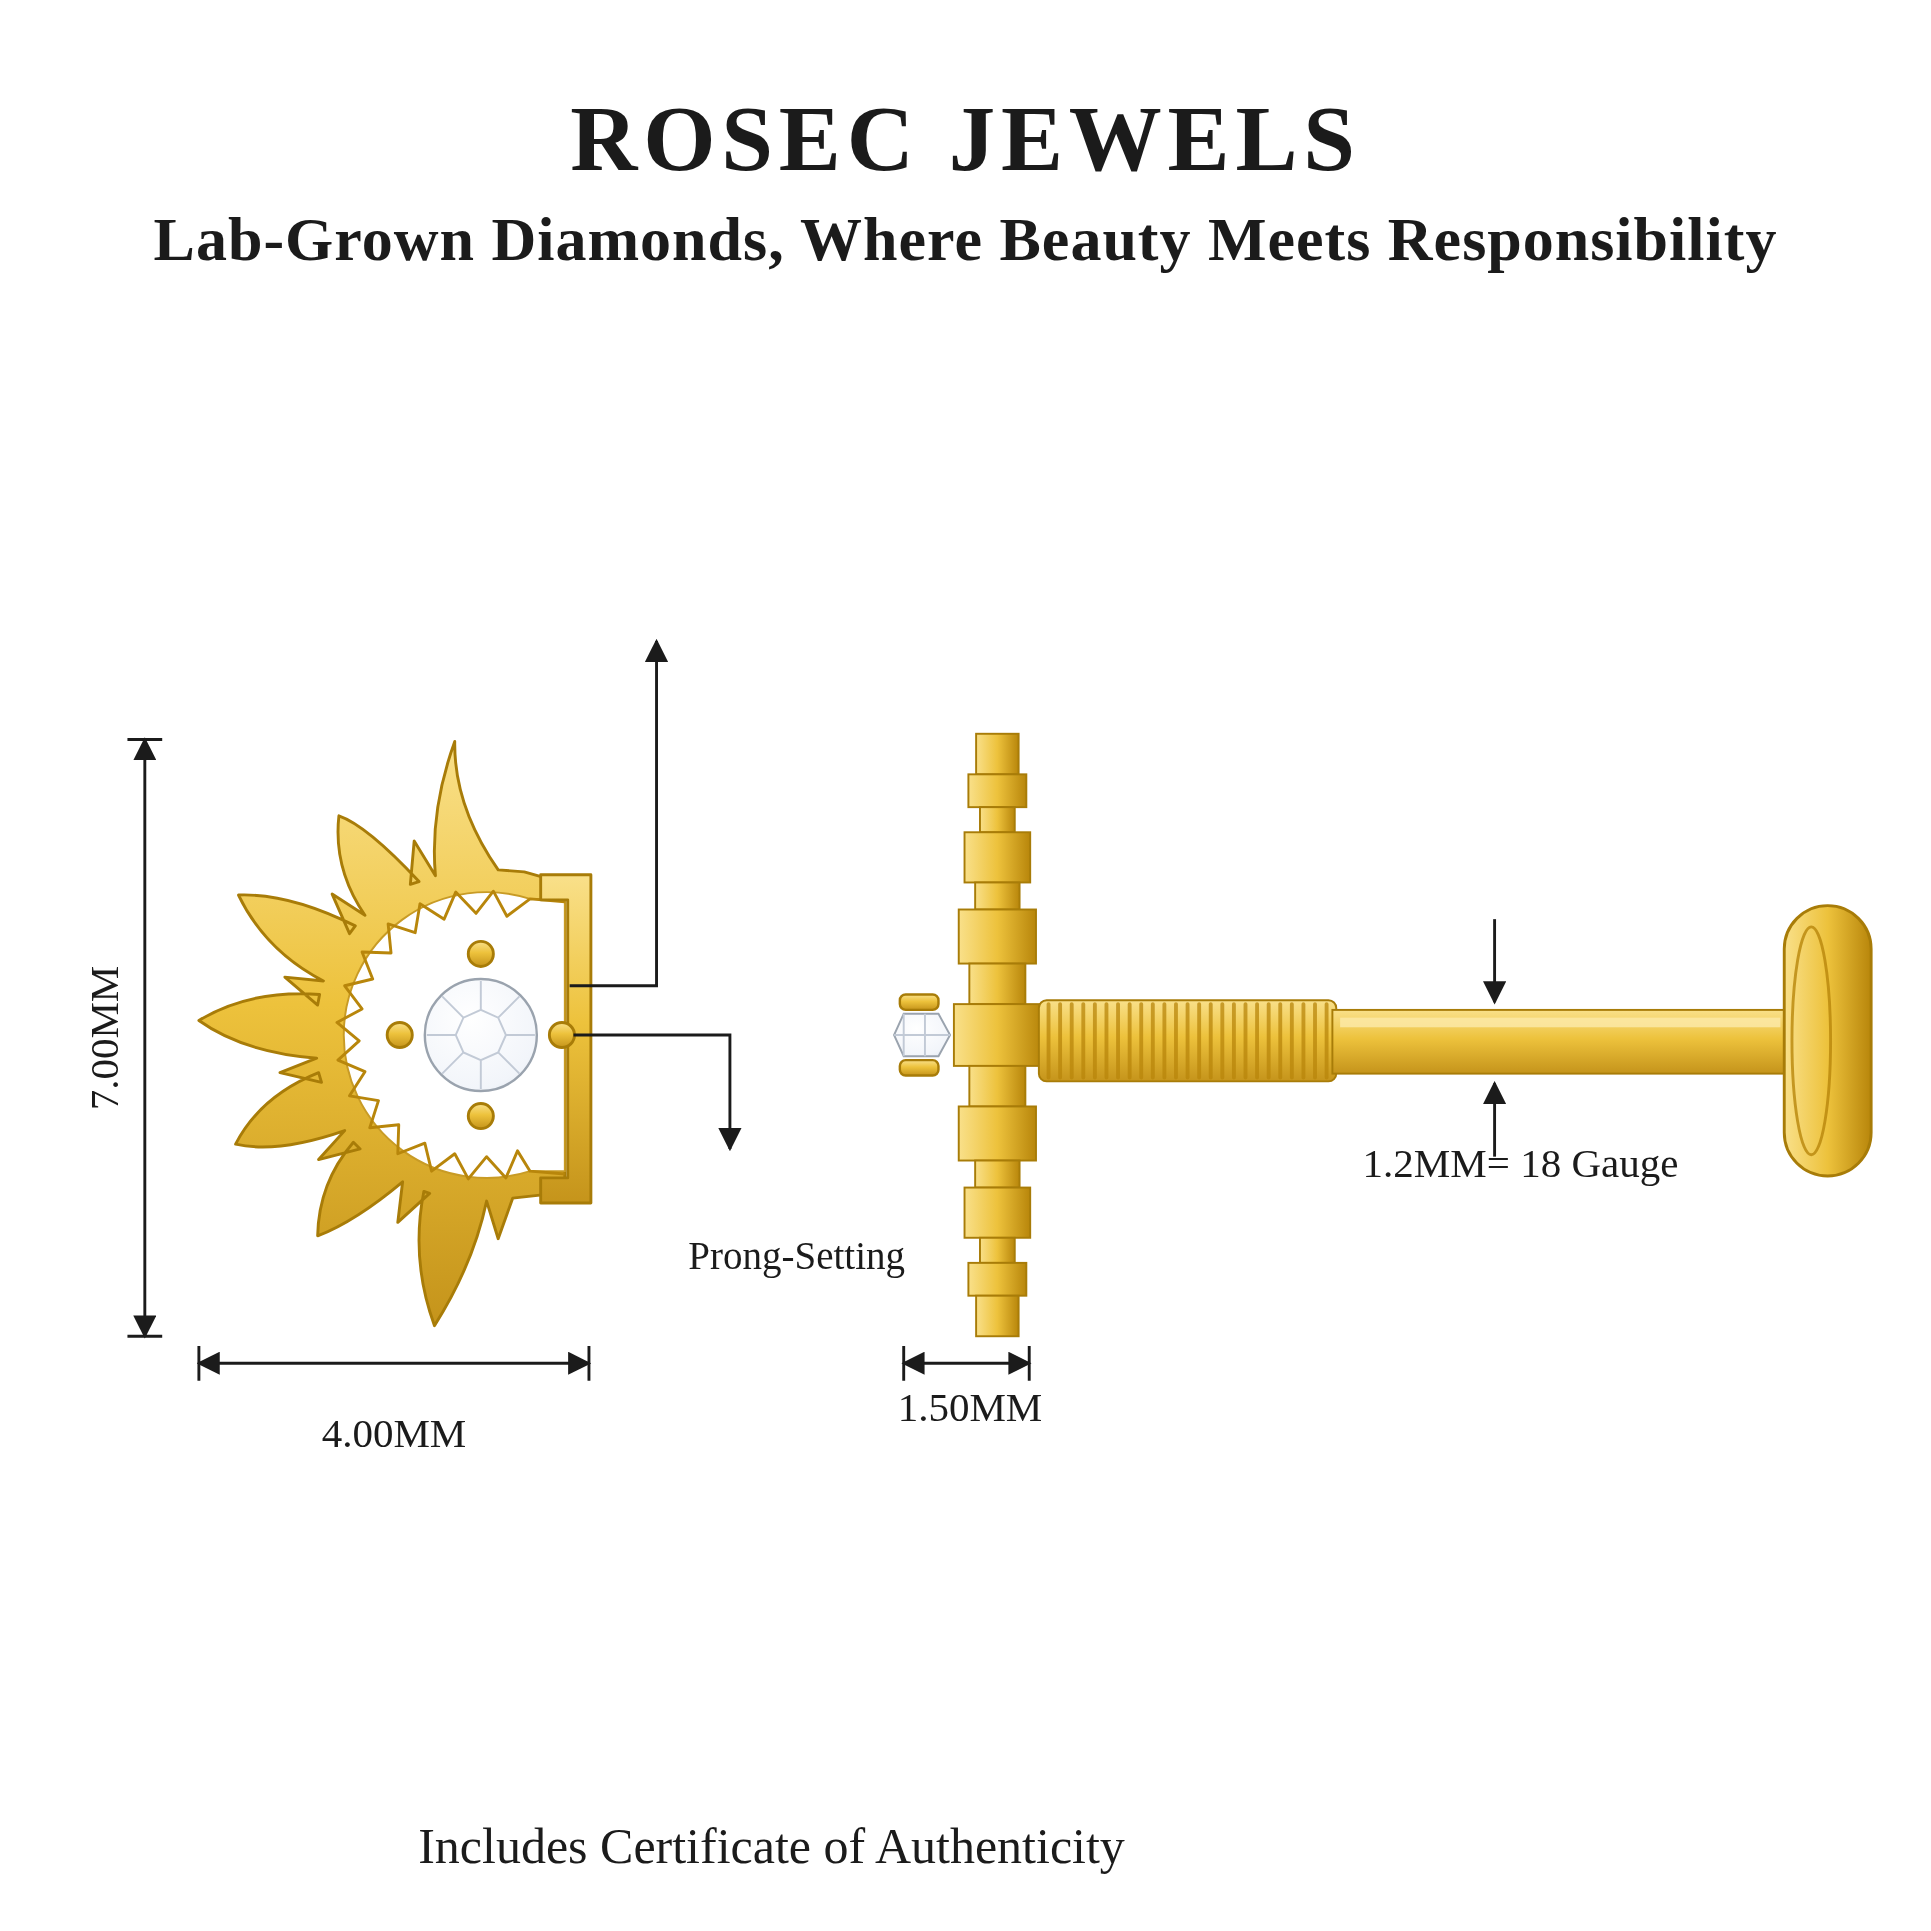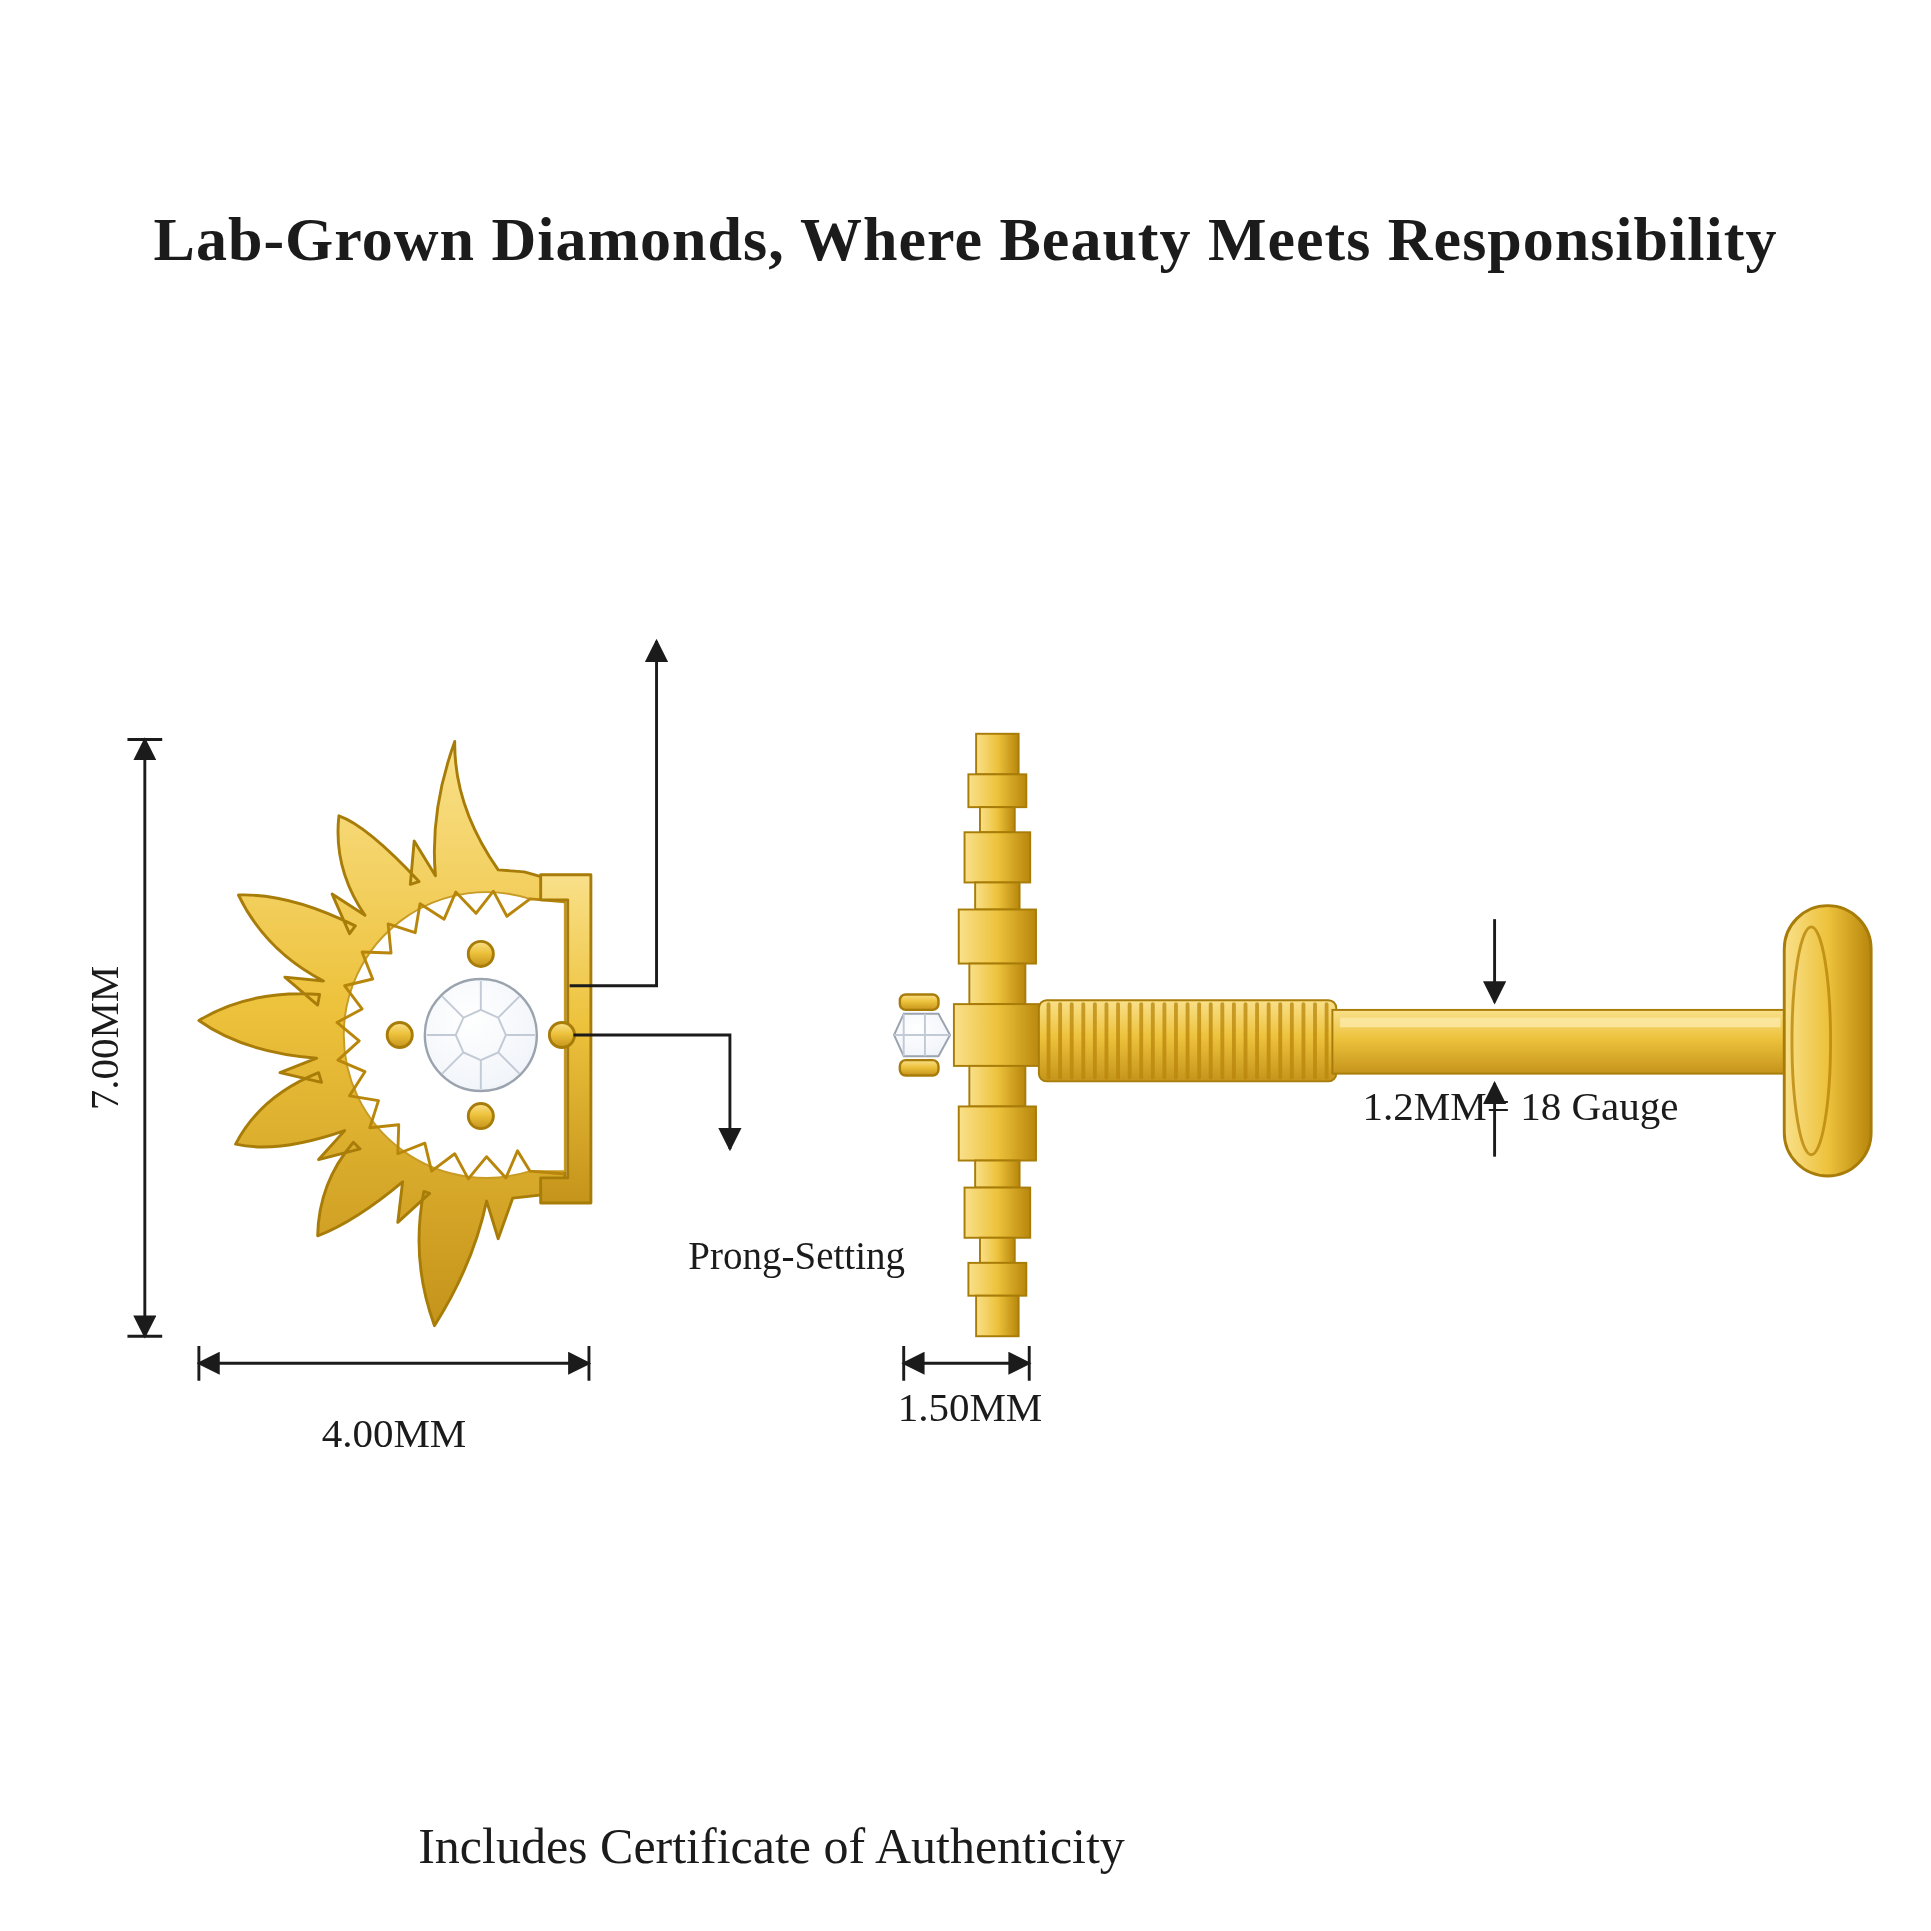--- a/index.html
+++ b/index.html
@@ -28,21 +28,21 @@
     top:1014px;left:-11.6px;width:232px;height:48px;text-align:center;
     font-size:41px;transform:rotate(-90deg);
   }
   .dim-width{
     top:1383px;left:249px;width:290px;text-align:center;font-size:41px;margin-top:26px;
   }
   .dim-thick{
     top:1383px;left:830px;width:280px;text-align:center;font-size:41px;
   }
   .gauge-label{
-    top:1082px;left:1337px;width:367px;text-align:center;font-size:41px;
+    top:1139px;left:1337px;width:367px;text-align:center;font-size:41px;
   }
   .footer-note{
     top:1817px;left:0;width:1543px;text-align:center;font-size:50px;
   }
   svg.art{position:absolute;top:0;left:0;}
 </style>
 </head>
 <body>
 
 <div class="canvas">
@@ -162,20 +162,21 @@
 
       <path d="M680 664 V1021 H590" marker-start="url(#arrow)"></path>
 
       <path d="M594 1072 H756 V1190" marker-end="url(#arrow)"></path>
 
       <line x1="1548" y1="952" x2="1548" y2="1038" marker-end="url(#arrow)"></line>
       <line x1="1548" y1="1198" x2="1548" y2="1122" marker-end="url(#arrow)"></line>
     </g>
   </svg>
 
+  <div class="abs brand">ROSEC JEWELS</div>
 
   <div class="abs tagline">Lab-Grown Diamonds, Where Beauty Meets Responsibility</div>
 
 
   <div class="abs prong-label">Prong-Setting</div>
 
   <div class="abs dim-vert">7.00MM</div>
 
   <div class="abs dim-width">4.00MM</div>
 

